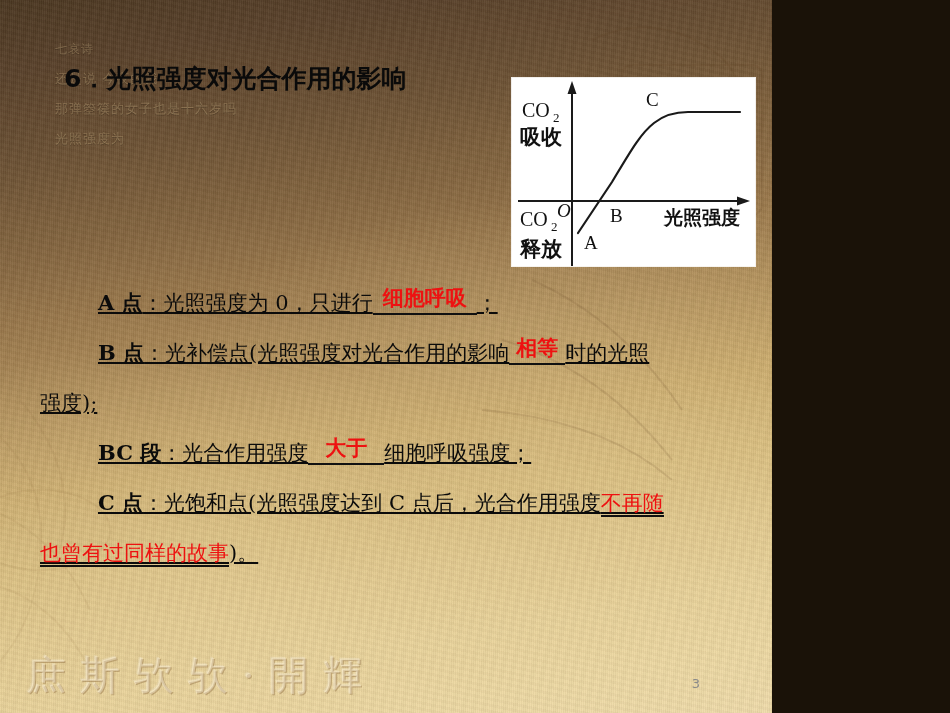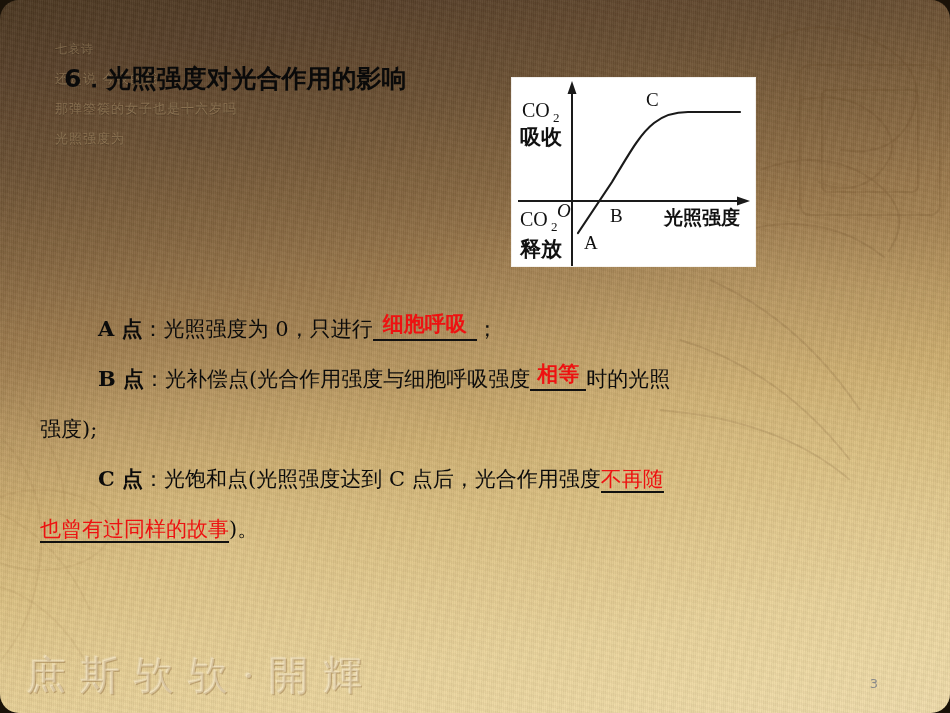--- a/index.html
+++ b/index.html
@@ -2,41 +2,40 @@
 <html><head>
 <meta charset="utf-8">
 <style>
   html, body {
     margin: 0;
     padding: 0;
     background: #1a1208;
   }
   #slide {
     position: relative;
-    width: 950px;
+    width: 772px;
     height: 713px;
     overflow: hidden;
     font-family: "Liberation Serif", "DejaVu Serif", serif;
     background:
       radial-gradient(ellipse 620px 330px at 74% 60%, rgba(232,206,150,0.30) 0%, rgba(232,206,150,0.0) 70%),
       radial-gradient(ellipse 520px 300px at 22% 78%, rgba(238,215,162,0.34) 0%, rgba(238,215,162,0.0) 72%),
       linear-gradient(170deg,
         #4b3721 0%,
         #59412a 9%,
         #6b5033 19%,
         #84653f 30%,
         #9d7b4d 40%,
         #b5935c 50%,
         #c9a969 59%,
         #d9bd7d 68%,
         #e3ca8e 76%,
         #ead39a 84%,
         #eed9a3 92%,
         #f0dcab 100%);
-    border-radius: 19px;
   }
   
   #slide .weave {
     position: absolute; inset: 0;
     background-image: repeating-linear-gradient(
       90deg,
       rgba(255,255,255,0.035) 0px,
       rgba(255,255,255,0.035) 1px,
       rgba(0,0,0,0.035) 1px,
       rgba(0,0,0,0.035) 2px);
@@ -115,26 +114,27 @@
     height: 188px;
     background: #ffffff;
     box-shadow: 0 0 0 1px rgba(255,255,255,0.9);
   }
   .chart-box svg { display: block; }
 
   
   .body-text {
     position: absolute;
     left: 40px;
-    top: 304px;
+    top: 278px;
     width: 880px;
     font-family: "DejaVu Serif", "Liberation Serif", serif;
     font-size: 21px;
     color: #0b0b0b;
     line-height: 50px;
+    text-decoration: underline;
   }
   .body-text p {
     margin: 0;
     white-space: nowrap;
   }
   .indent { display: inline-block; width: 58px; }
   .lbl { font-weight: bold; font-family: "DejaVu Serif", serif; }
   .blank {
     position: relative;
     display: inline-block;
@@ -237,27 +237,30 @@
   </div>
 
   <div class="body-text">
 
     <p>
       <span class="indent"></span><span class="lbl">A 点</span><span>：光照强度为 0，只进行</span><span class="blank" style="width:100px"><span class="blank-raise">细胞呼吸</span></span><span>；</span>
     </p>
 
 
     <p>
-      <span class="indent"></span><span class="lbl">B 点</span><span>：光补偿点(光合作用强度与细胞呼吸强度</span><span class="blank" style="width:52px"><span class="blank-raise">相等</span></span><span>时的光照</span>
+      <span class="indent"></span><span class="lbl">B 点</span><span>：光补偿点(光照强度对光合作用的影响</span><span class="blank" style="width:52px"><span class="blank-raise">相等</span></span><span>时的光照</span>
     </p>
 
     <p>
       <span>强度);</span>
     </p>
 
+    <p>
+      <span class="indent"></span><span class="lbl">BC 段</span><span>：光合作用强度</span><span class="blank" style="width:72px"><span class="blank-raise">大于</span></span><span>细胞呼吸强度；</span>
+    </p>
 
     <p>
       <span class="indent"></span><span class="lbl">C 点</span><span>：光饱和点(光照强度达到 C 点后，光合作用强度</span><span class="red-u">不再随</span>
     </p>
 
     <p>
       <span class="red-u">也曾有过同样的故事</span><span class="small-paren">)。</span>
     </p>
 
   </div>

